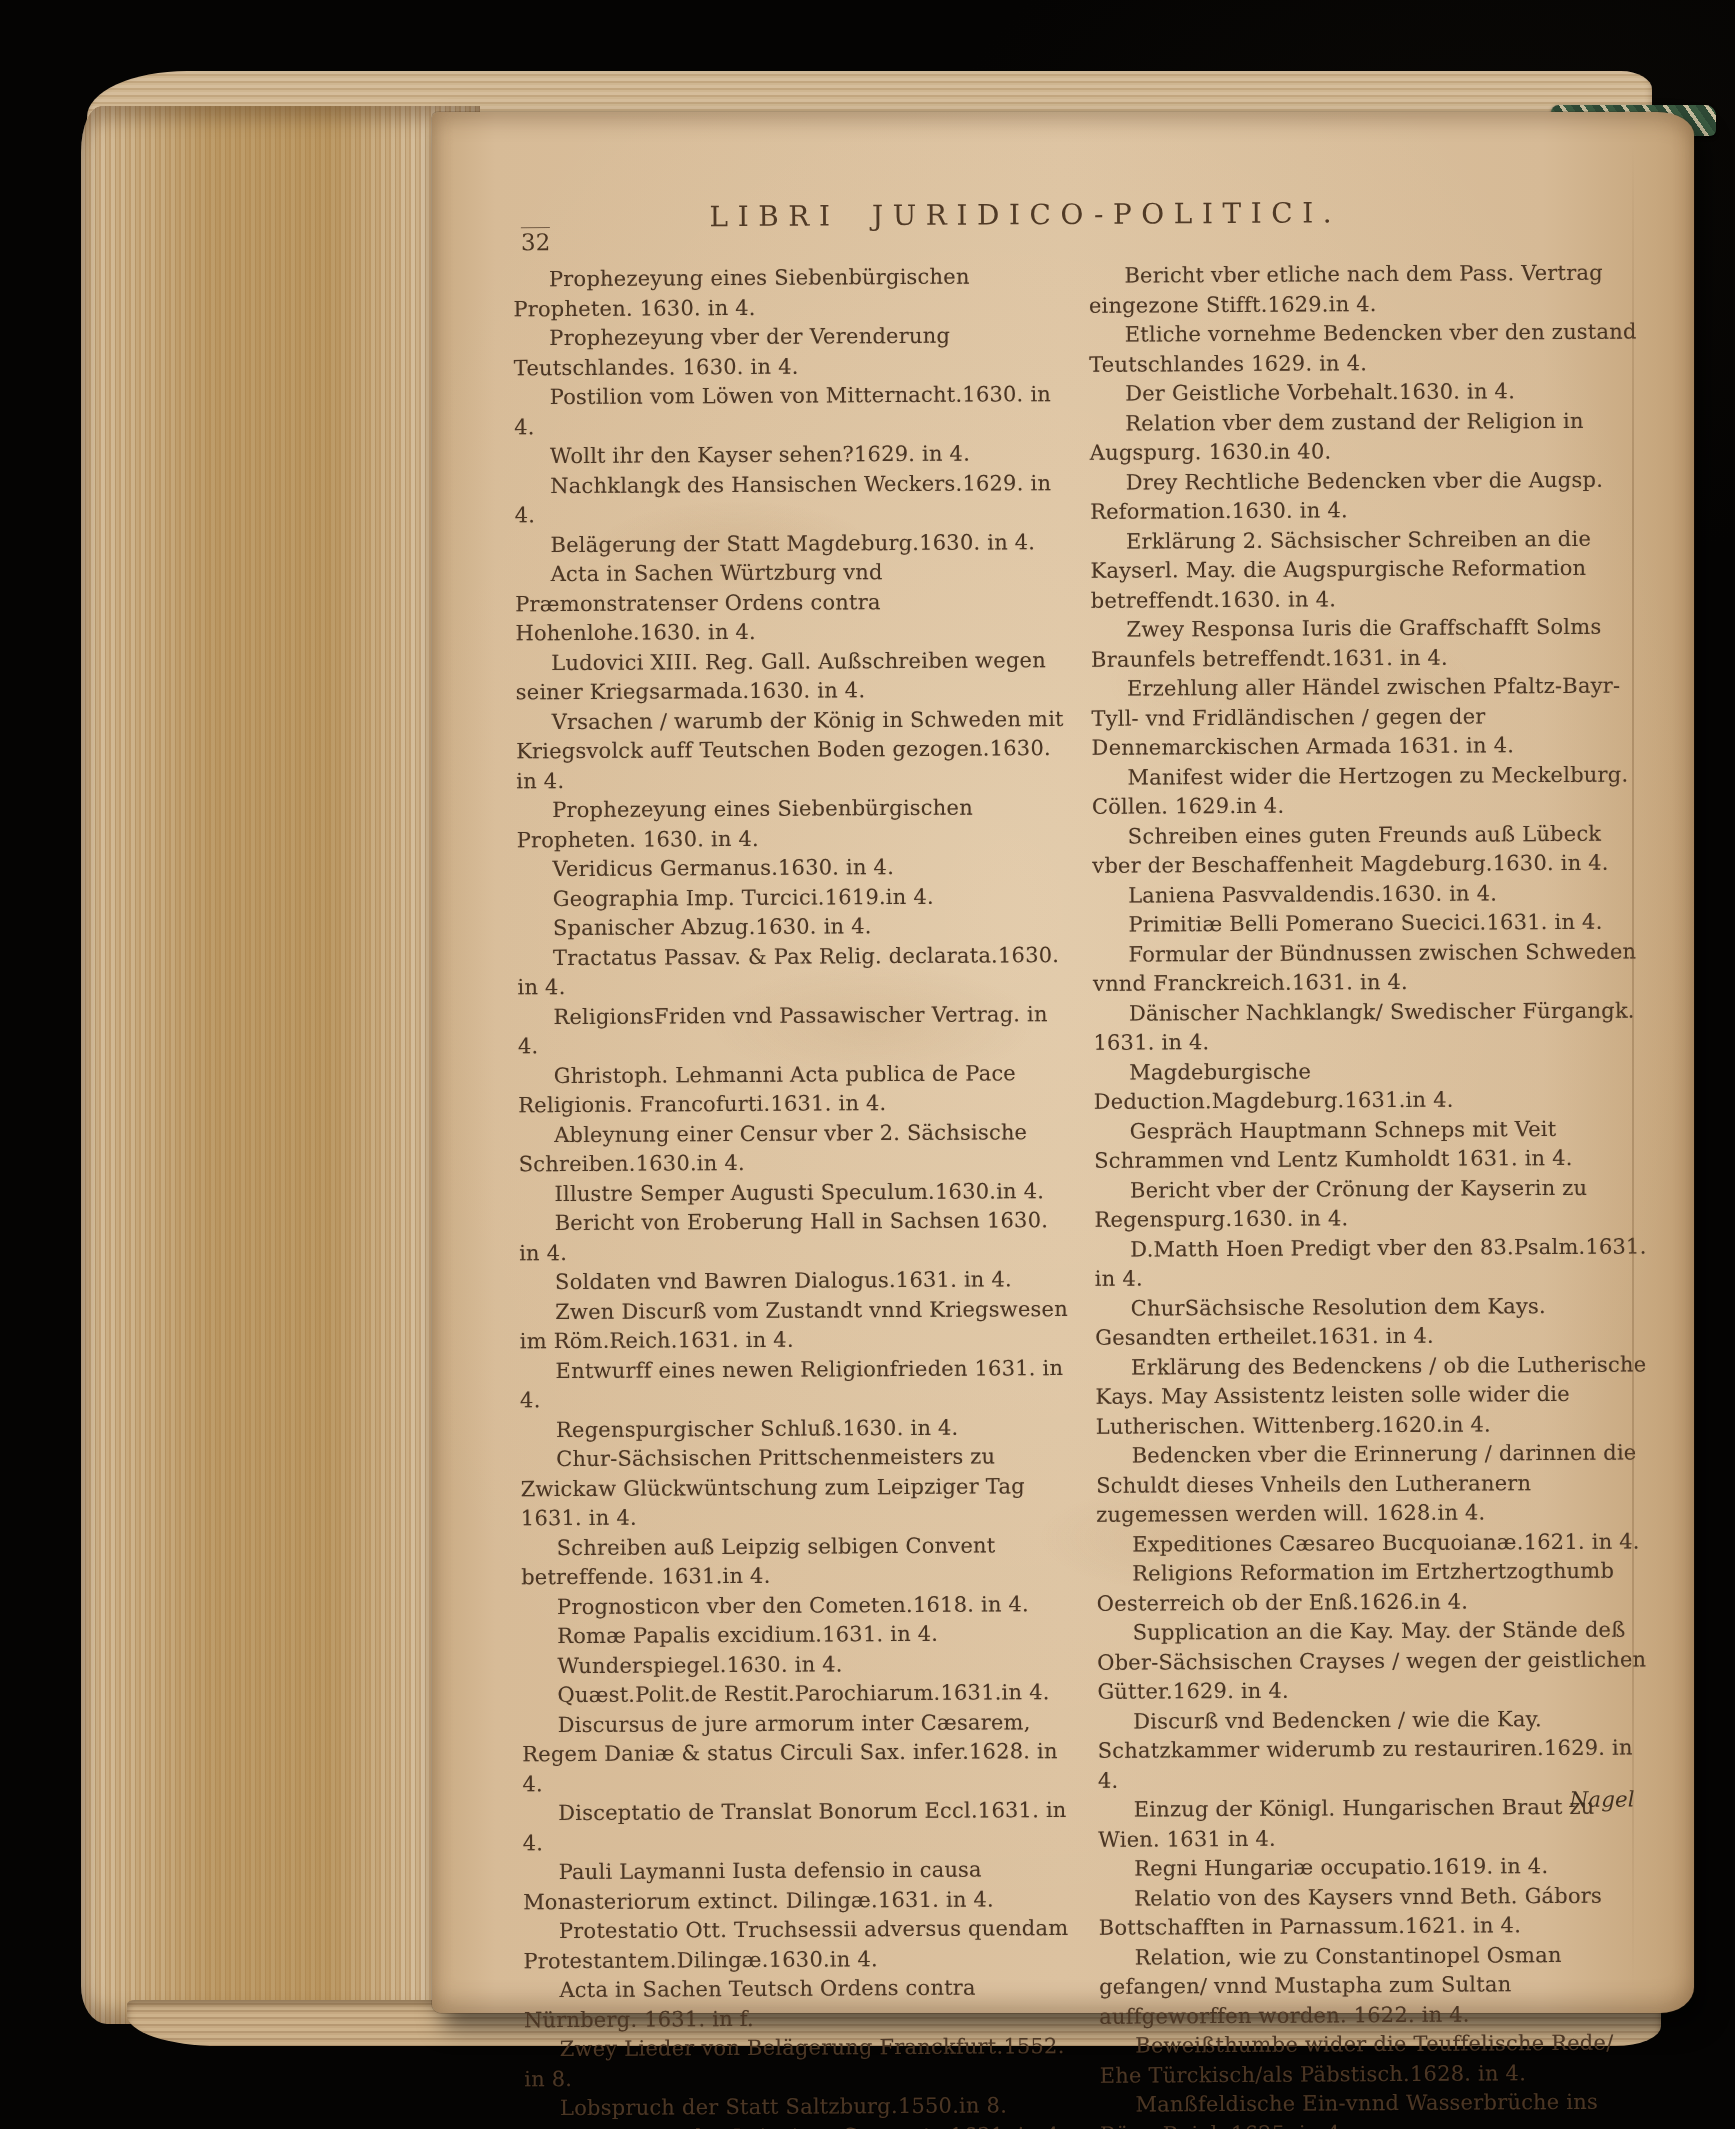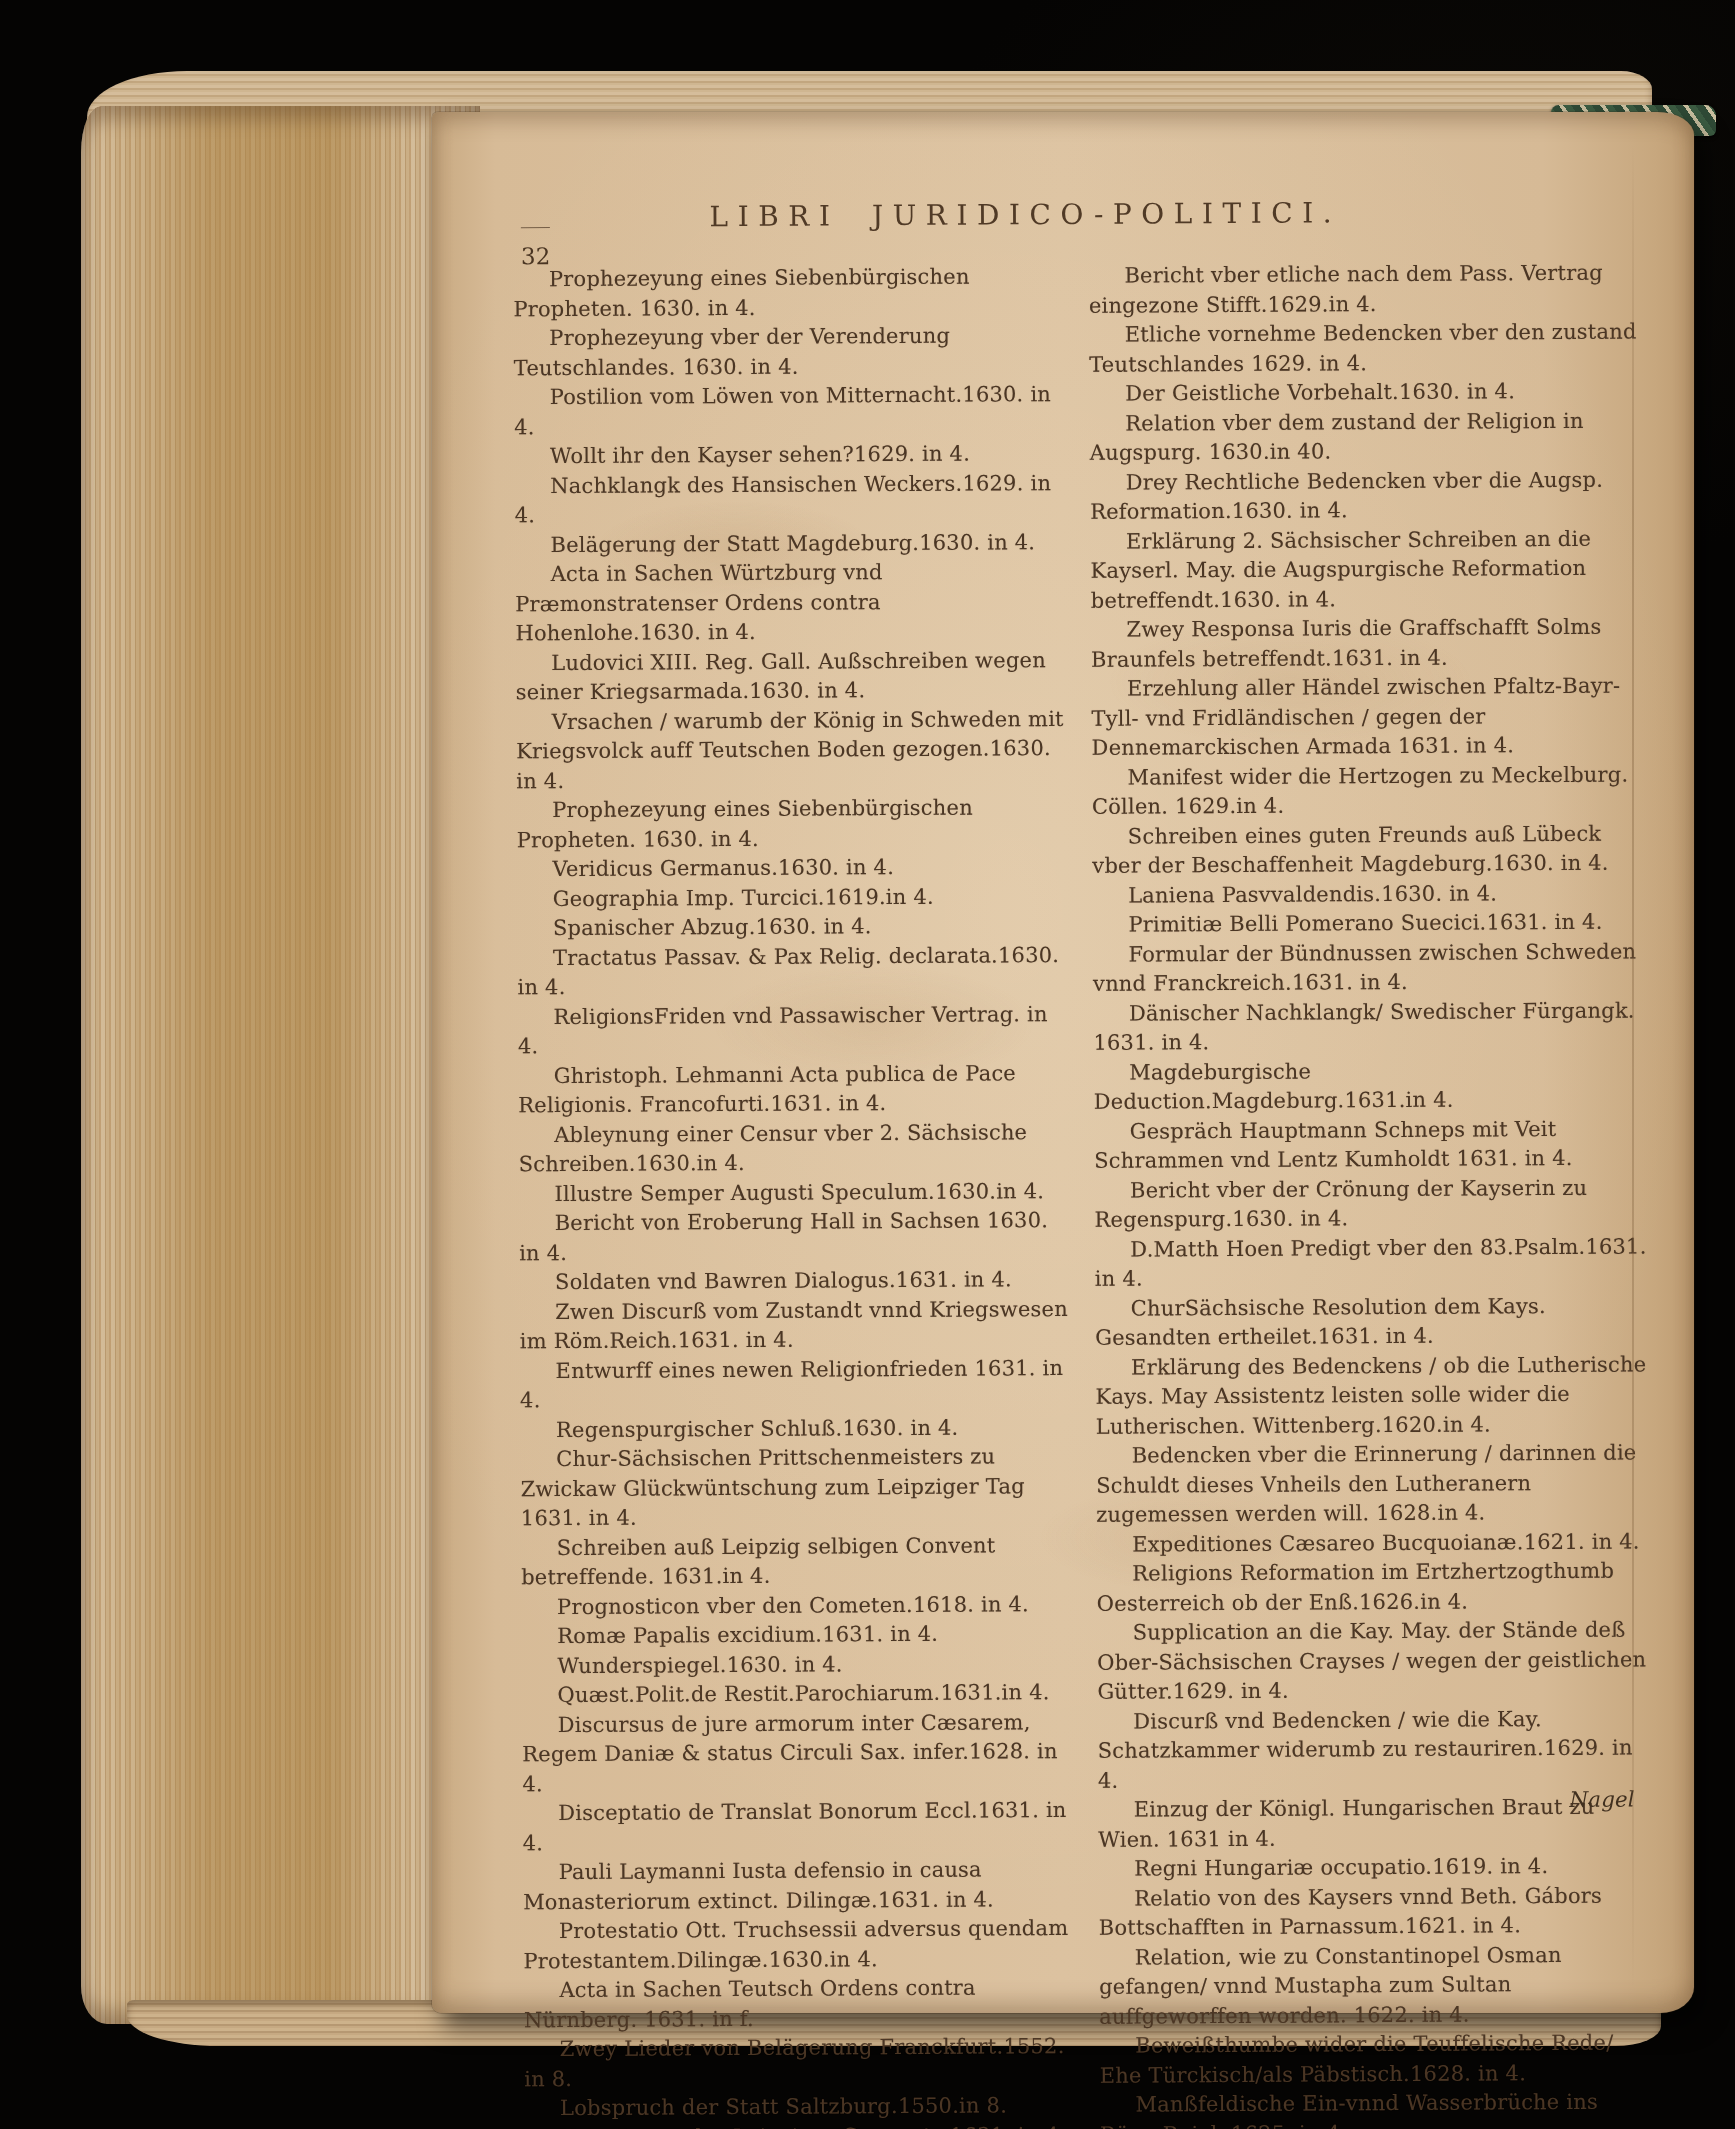--- a/index.html
+++ b/index.html
@@ -50,21 +50,21 @@
   .sheet::before{content:"";position:absolute;inset:0;border-radius:inherit;pointer-events:none;
     background:
       radial-gradient(199px 69px at 24% 23%, rgba(168,128,82,.16), rgba(168,128,82,0) 70%),
       radial-gradient(230px 84px at 35% 48%, rgba(168,128,82,.13), rgba(168,128,82,0) 70%),
       radial-gradient(261px 92px at 68% 30%, rgba(168,128,82,.12), rgba(168,128,82,0) 70%),
       radial-gradient(215px 77px at 60% 75%, rgba(168,128,82,.12), rgba(168,128,82,0) 70%);}
 
   .content{position:absolute;inset:0;transform:rotate(-0.35deg);color:#4a3522;}
 
   .pagenum{position:absolute;left:94px;top:112px;font-size:23px;
-    border-top:1.5px solid rgba(74,53,34,.7);padding-top:15px;}
+    border-top:1.5px solid rgba(74,53,34,.7);padding-top:1px;}
   .running-title{position:absolute;left:0;top:86px;width:1197px;text-align:center;
     font-size:28px;letter-spacing:.34em;word-spacing:.5em;color:#503a26;}
 
   .cols{position:absolute;left:86px;top:150px;display:flex;gap:21.5px;}
   .col{width:554px;}
   .entry{margin:0;text-indent:1.7em;font-size:21px;line-height:29.5px;
     letter-spacing:.01em;color:#4b3624;text-shadow:0 0 0.8px rgba(75,54,36,.35);}
   .catchword{position:absolute;left:661px;top:1678px;width:537px;text-align:right;
     font-size:21.5px;font-style:italic;color:#41301f;}
 </style>

